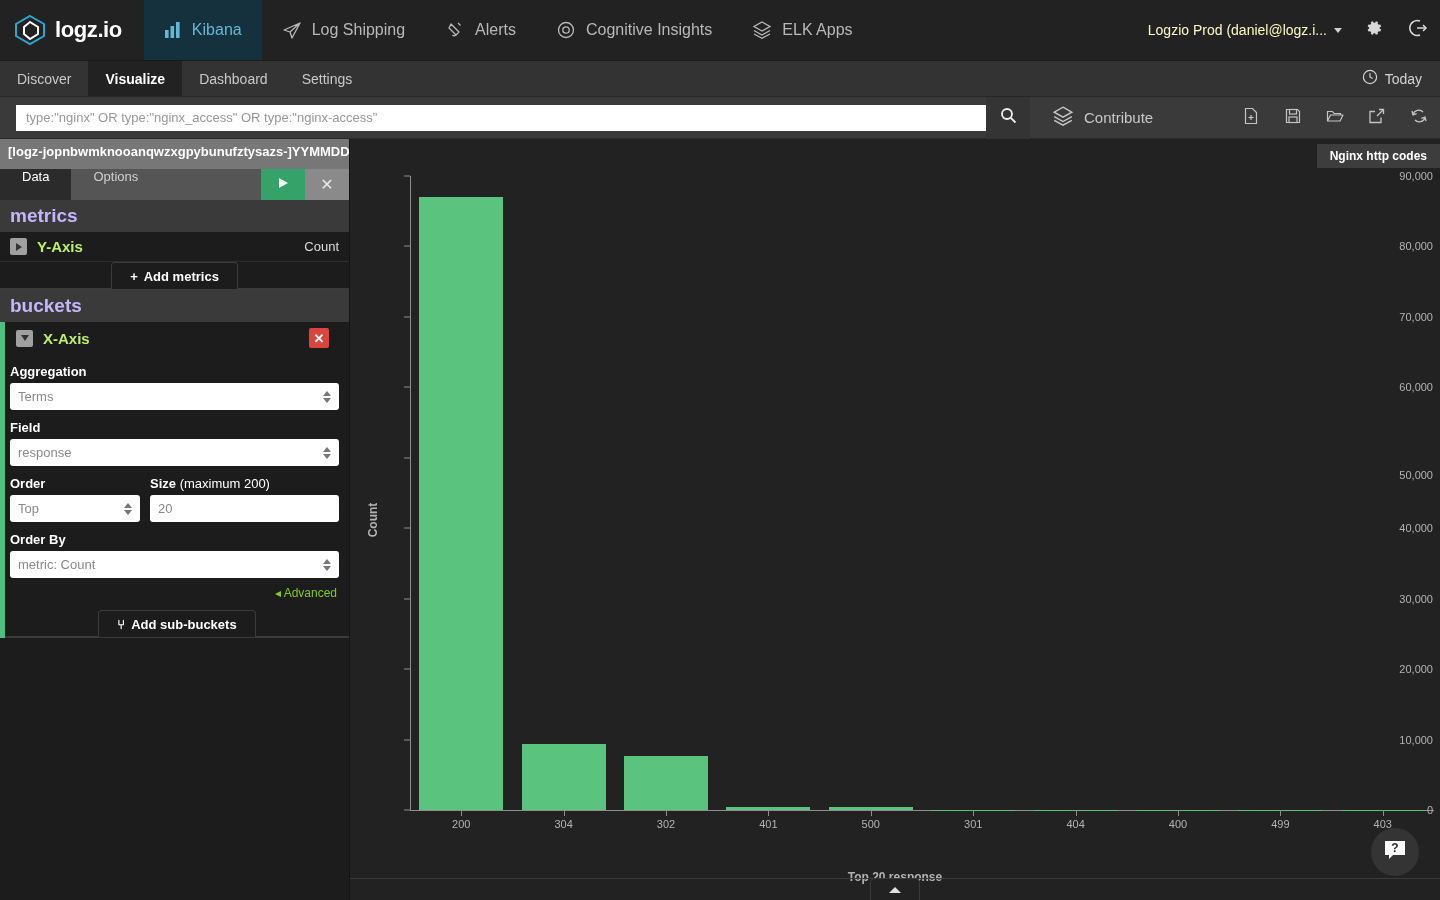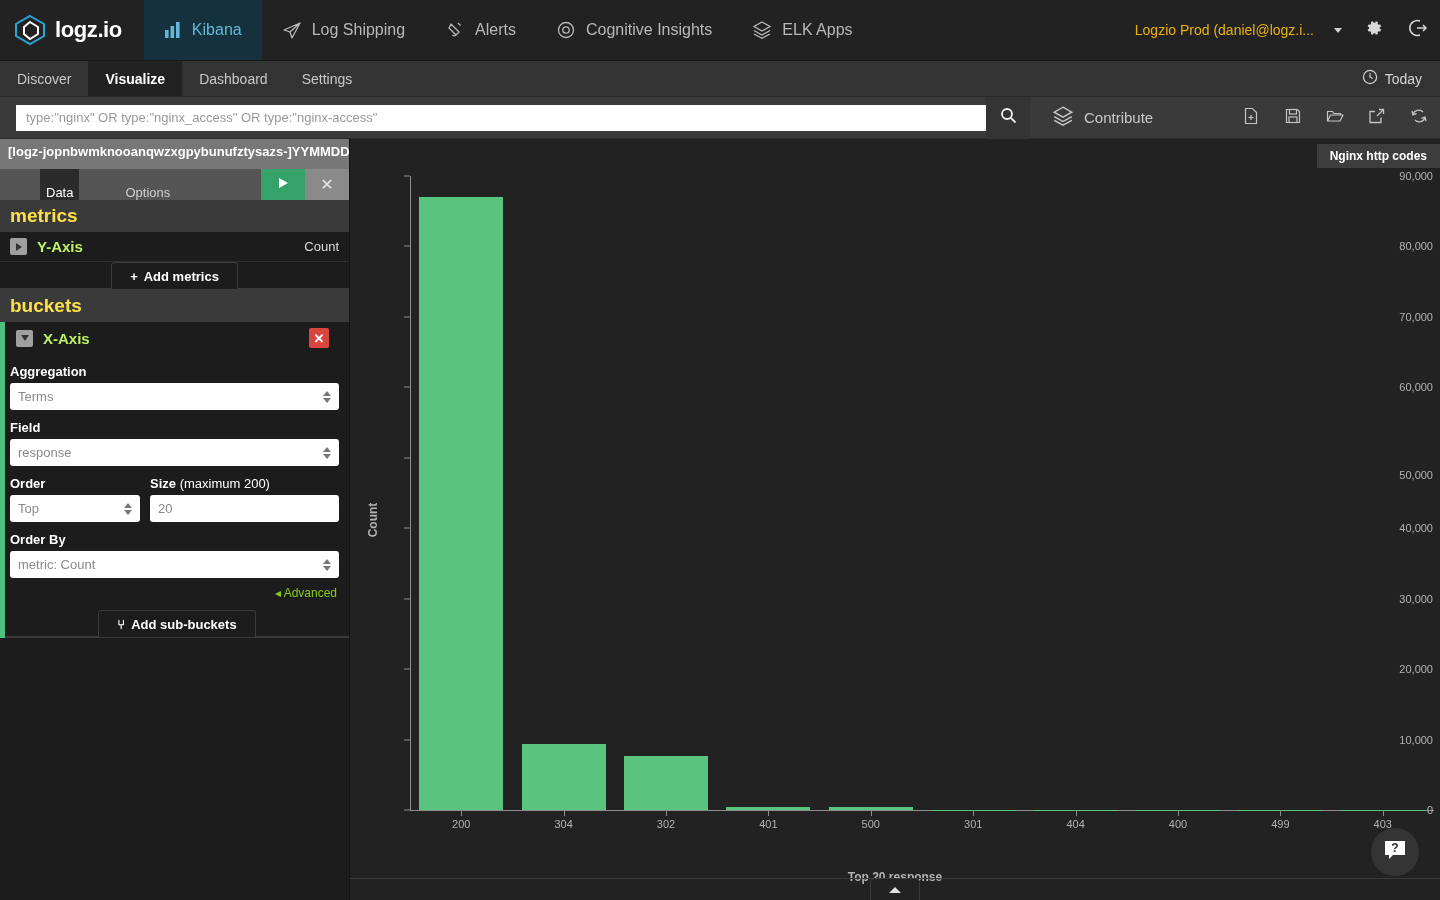--- a/index.html
+++ b/index.html
@@ -24,22 +24,22 @@
   .brand-text { color: #ffffff; font-size: 22px; font-weight: bold; letter-spacing: -0.4px; }
   .navitem {
     display: flex; align-items: center; gap: 10px;
     padding: 0 20px; color: #b8b8b8; font-size: 16px;
     cursor: pointer; white-space: nowrap;
   }
   .navitem.active { background: #14313d; color: #63b8d8; }
   .navitem .nico { display: flex; align-items: center; }
   .nav-spacer { flex: 1 1 auto; }
   .account {
-    display: flex; align-items: center; gap: 20px;
-    color: #eab308; font-size: 14px; padding: 0 10px; cursor: pointer;
+    display: flex; align-items: center; gap: 7px;
+    color: #fef9c3; font-size: 14px; padding: 0 10px; cursor: pointer;
   }
   .caret-down {
     width: 0; height: 0; border-left: 4px solid transparent;
     border-right: 4px solid transparent; border-top: 5px solid #cfcfcf;
   }
   .icon-btn {
     display: flex; align-items: center; justify-content: center;
     width: 44px; cursor: pointer; color: #d8d8d8;
   }
 
@@ -101,36 +101,36 @@
   .index-title {
     background: #777777; color: #ffffff;
     font-size: 13px; font-weight: bold;
     padding: 5px 8px; height: 30px;
     white-space: nowrap; overflow: hidden;
   }
   .panel-tabs {
     display: flex; align-items: stretch; height: 31px; background: #555555;
   }
   .ptab {
-    display: flex; align-items: flex-end; padding: 0 6px;
-    font-size: 13px; color: #d0d0d0; cursor: pointer; margin-left: 40px;
+    display: flex; align-items: flex-start; padding: 0 22px;
+    font-size: 13px; color: #d0d0d0; cursor: pointer;
   }
   .ptab.active { background: #2b2b2b; color: #ffffff; }
   .ptab-spacer { flex: 1 1 auto; }
   .btn-apply {
     width: 44px; background: #35a369; color: #fff;
     display: flex; align-items: center; justify-content: center; cursor: pointer;
   }
   .btn-discard {
     width: 44px; background: #8a8a8a; color: #e8e8e8;
     display: flex; align-items: center; justify-content: center;
     font-size: 16px; cursor: pointer;
   }
   .section-head {
-    background: #3a3a3a; color: #fde047;
+    background: #3a3a3a; color: #c4b5fd;
     font-size: 19px; font-weight: bold;
     padding: 5px 10px;
   }
   .agg-row {
     display: flex; align-items: center; gap: 10px;
     padding: 6px 10px; background: #1c1c1c;
     border-bottom: 1px solid #2e2e2e;
   }
   .toggle-sq {
     width: 17px; height: 17px; background: #a0a0a0;

